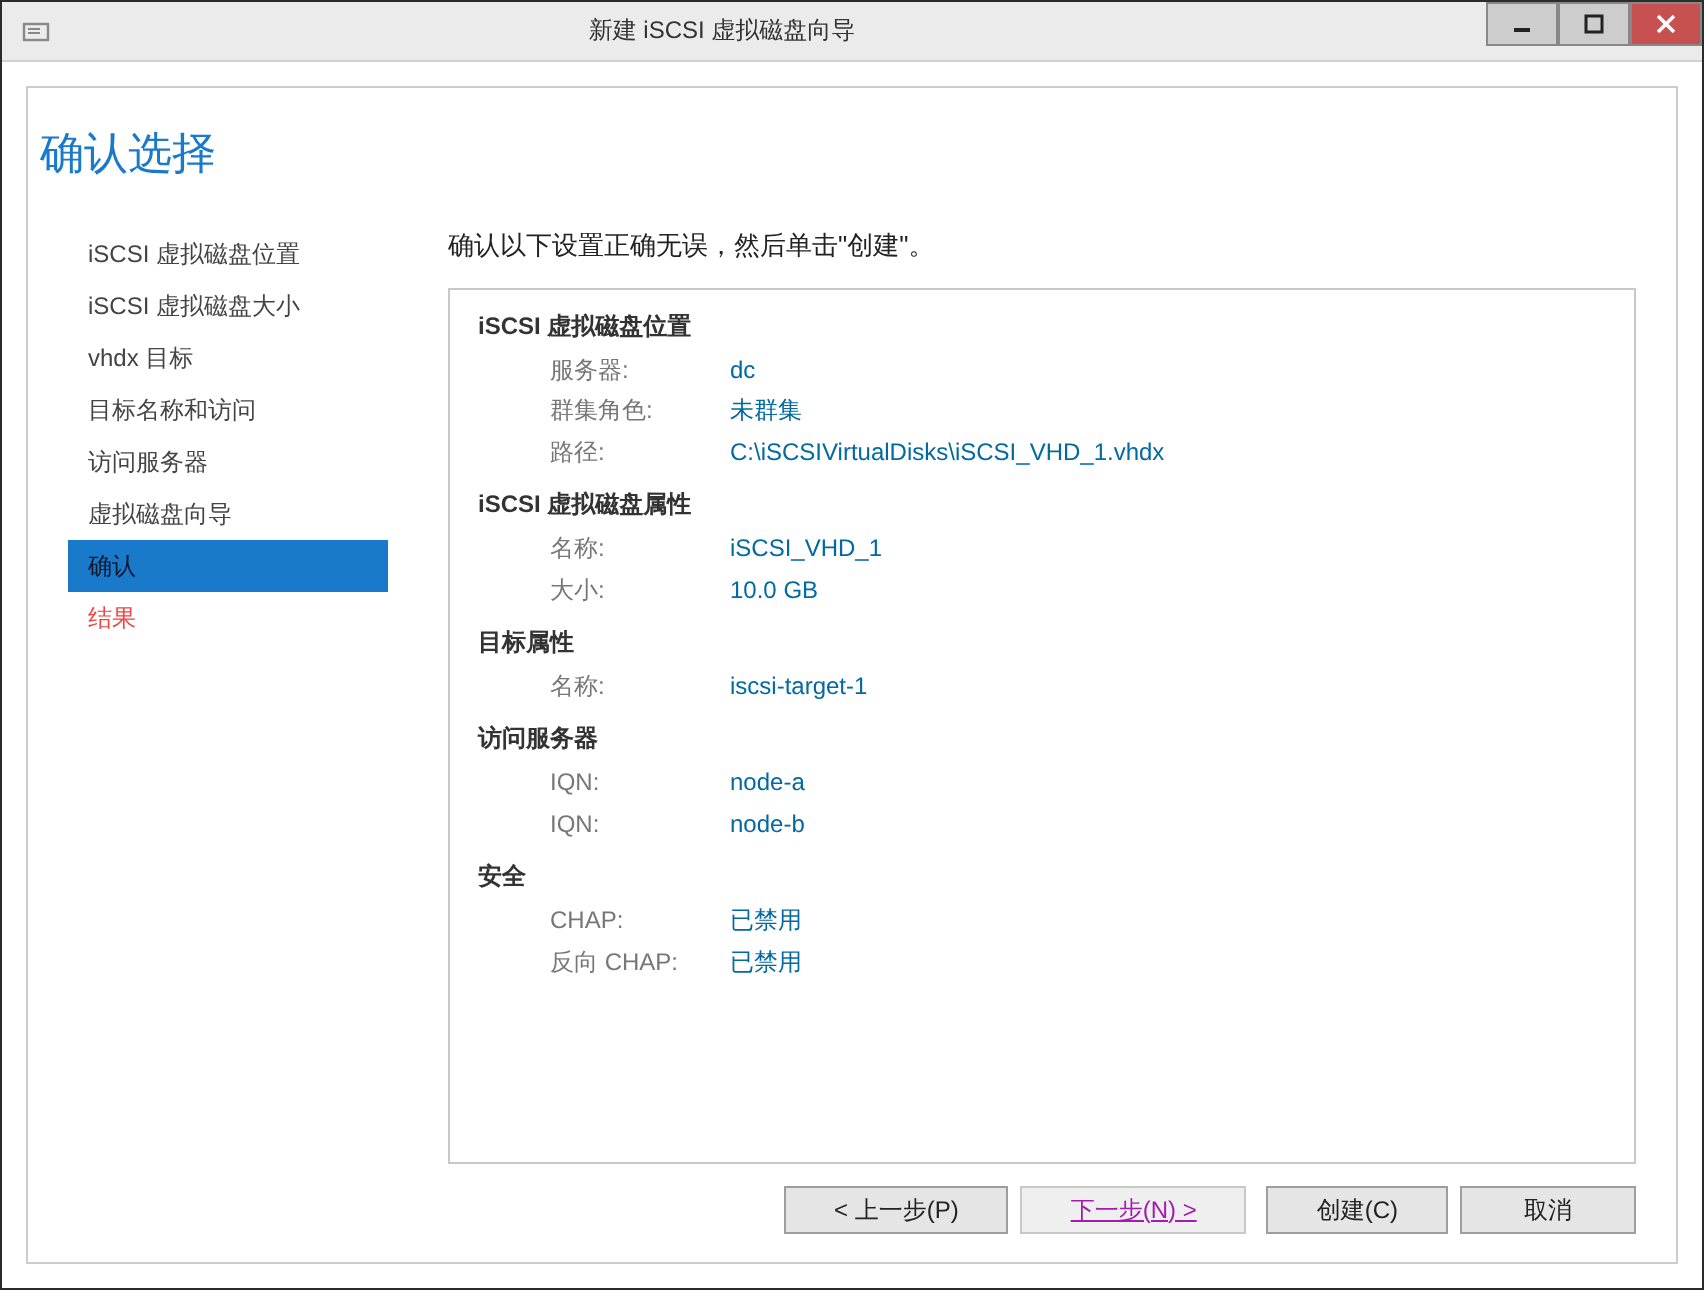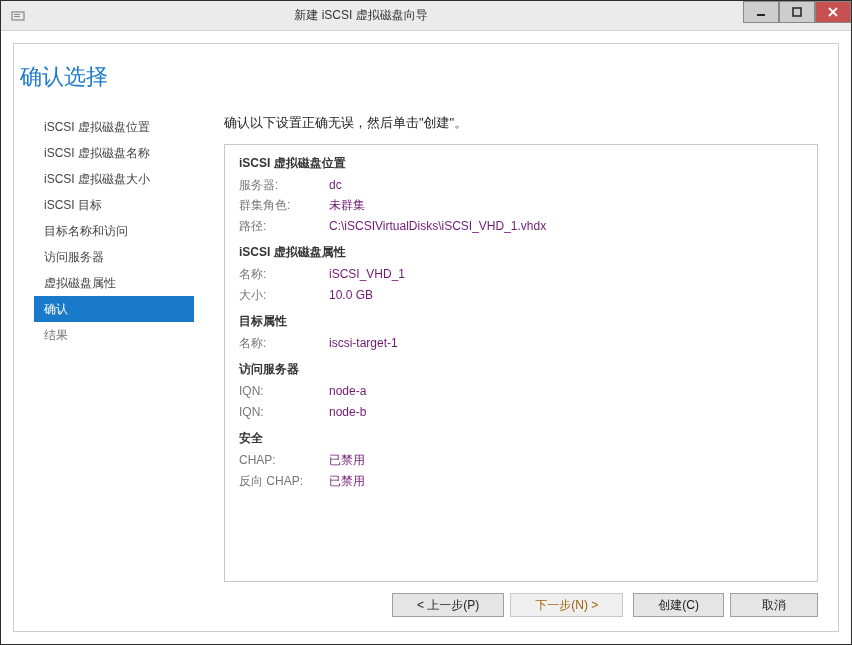--- a/index.html
+++ b/index.html
@@ -92,24 +92,24 @@
     }
     .sidebar-item {
       padding: 4px 10px;
       font-size: 12px;
       color: #444;
       cursor: default;
       line-height: 1.5;
     }
     .sidebar-item.active {
       background: #1979ca;
-      color: #ffffff;
+      color: #0f172a;
     }
     .sidebar-item.disabled {
-      color: #737373;
+      color: #ef4444;
     }
     .main {
       position: absolute;
       left: 210px;
       top: 70px;
       right: 20px;
       bottom: 60px;
     }
     .instruction {
       font-size: 13px;
@@ -126,27 +126,28 @@
       font-weight: bold;
       color: #333;
       margin-top: 8px;
       margin-bottom: 3px;
     }
     .section-title:first-child { margin-top: 0; }
     .kv {
       display: flex;
       font-size: 12px;
       line-height: 1.7;
+      margin-left: 36px;
     }
     .kv .k {
       width: 90px;
       color: #777;
     }
     .kv .v {
-      color: #701a75;
+      color: #0369a1;
     }
     .footer {
       position: absolute;
       right: 20px;
       bottom: 14px;
       display: flex;
       gap: 6px;
     }
     .btn {
       min-width: 88px;
@@ -154,23 +155,24 @@
       background: #e5e5e5;
       border: 1px solid #9e9e9e;
       font-size: 12px;
       color: #222;
       padding: 0 24px;
       display: inline-flex;
       align-items: center;
       justify-content: center;
     }
     .btn.disabled {
-      color: #a16207;
+      color: #a21caf;
       border-color: #c8c8c8;
       background: #efefef;
+      text-decoration: underline;
     }
   </style>
 </head>
 <body>
 
 <div class="window">
   <div class="titlebar">
     <div class="titlebar-icon">
       <svg width="14" height="14" viewBox="0 0 14 14">
           <rect x="1" y="3" width="12" height="8" fill="none" stroke="#888" stroke-width="1.2"></rect>
@@ -198,26 +200,25 @@
         </div>
     </div>
   </div>
 
   <div class="content">
     <div class="inner">
       <div class="heading">确认选择</div>
 
       <div class="sidebar">
         <div class="sidebar-item">iSCSI 虚拟磁盘位置</div>
-        <div class="sidebar-item">iSCSI 虚拟磁盘名称</div>
         <div class="sidebar-item">iSCSI 虚拟磁盘大小</div>
-        <div class="sidebar-item">iSCSI 目标</div>
+        <div class="sidebar-item">vhdx 目标</div>
         <div class="sidebar-item">目标名称和访问</div>
         <div class="sidebar-item">访问服务器</div>
-        <div class="sidebar-item">虚拟磁盘属性</div>
+        <div class="sidebar-item">虚拟磁盘向导</div>
         <div class="sidebar-item active">确认</div>
         <div class="sidebar-item disabled">结果</div>
       </div>
 
       <div class="main">
         <div class="instruction">确认以下设置正确无误，然后单击"创建"。</div>
         <div class="panel">
 
           <div class="section-title">iSCSI 虚拟磁盘位置</div>
           <div class="kv">

